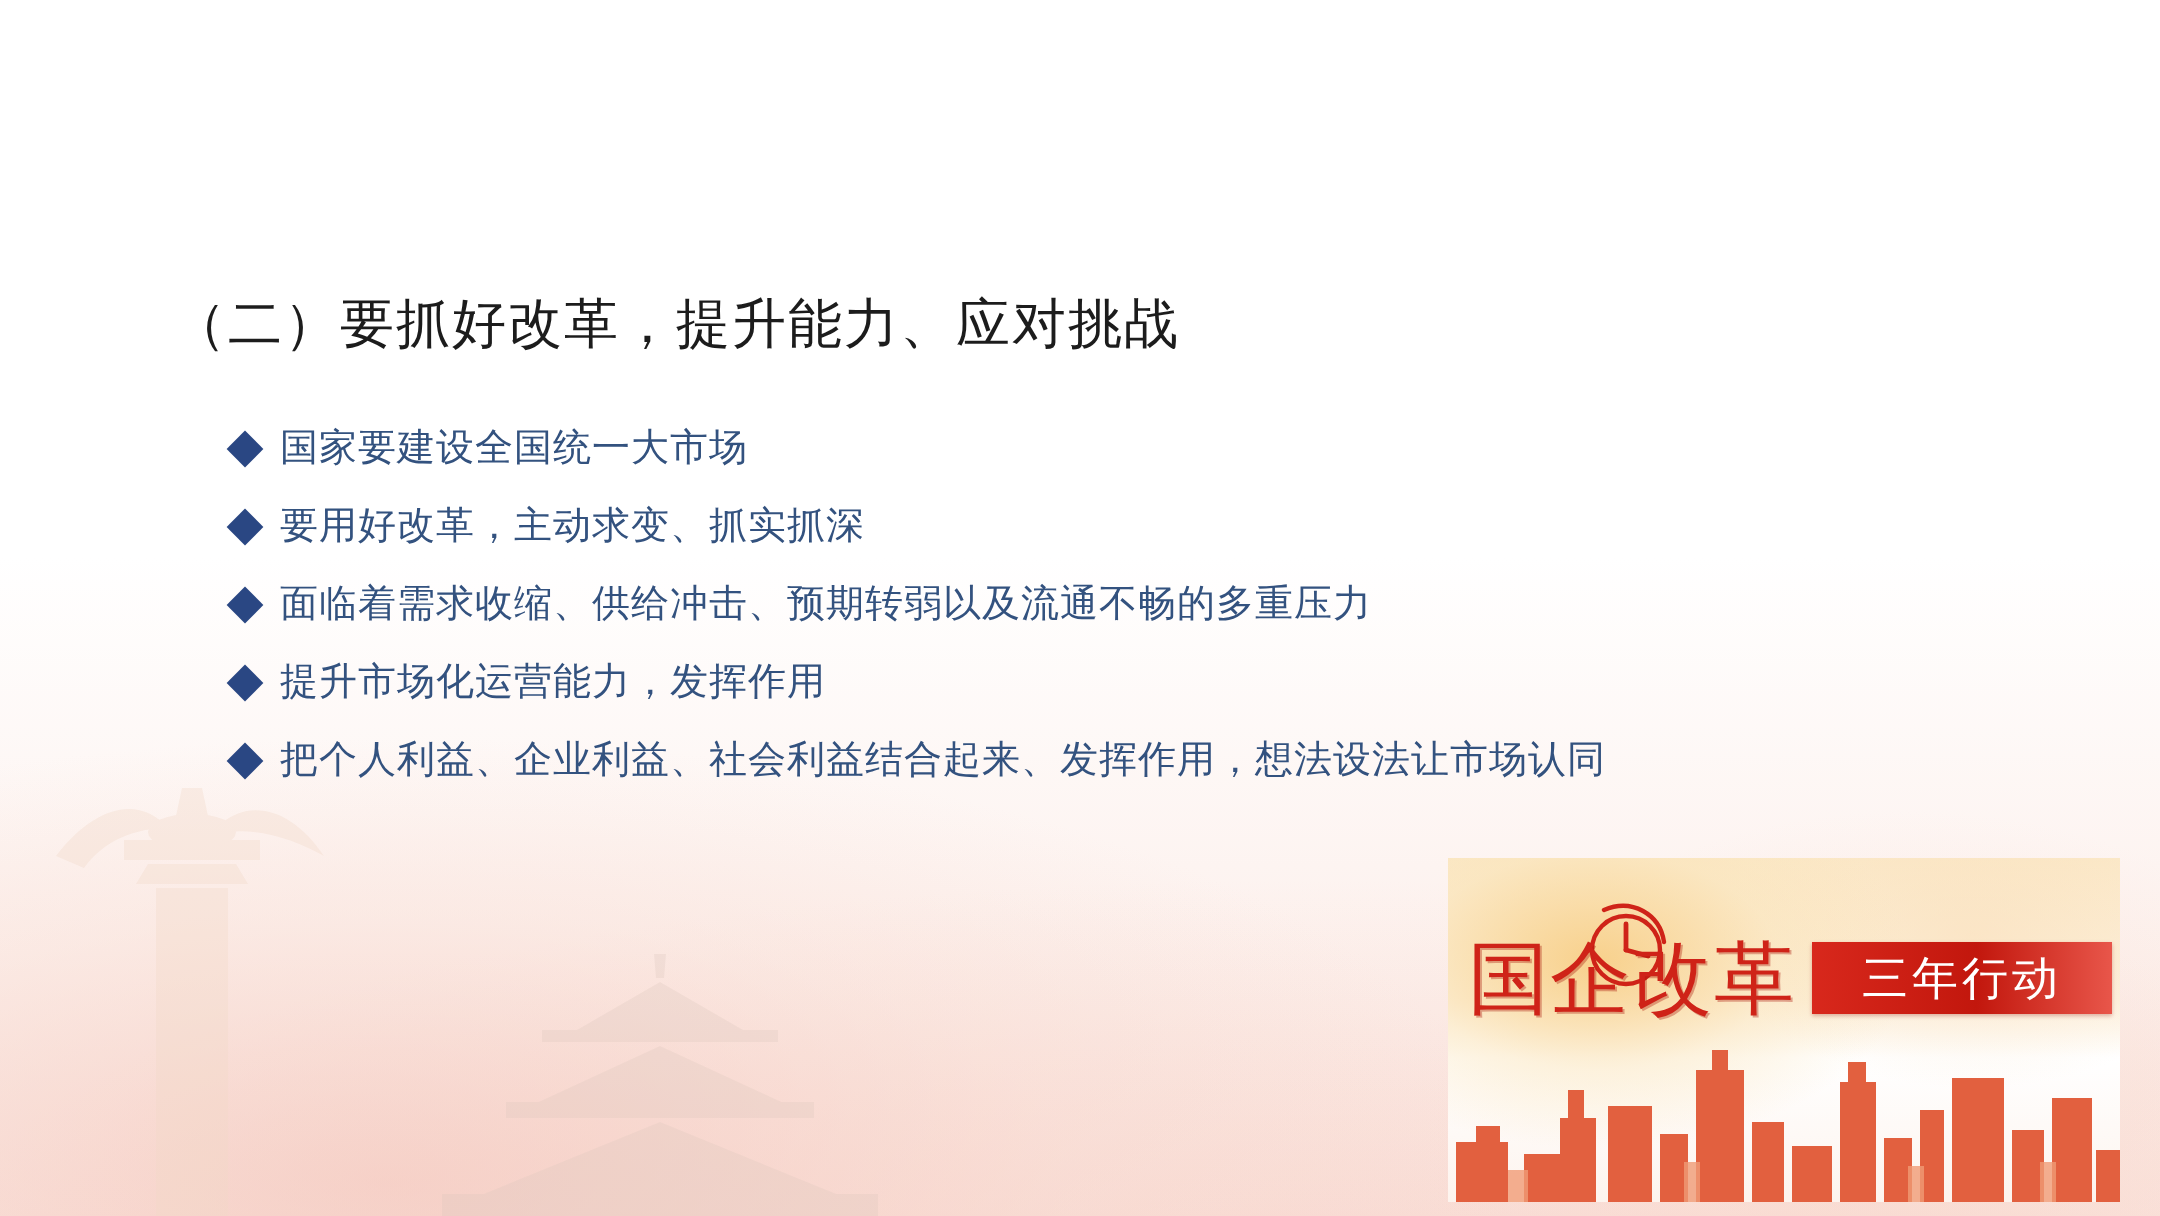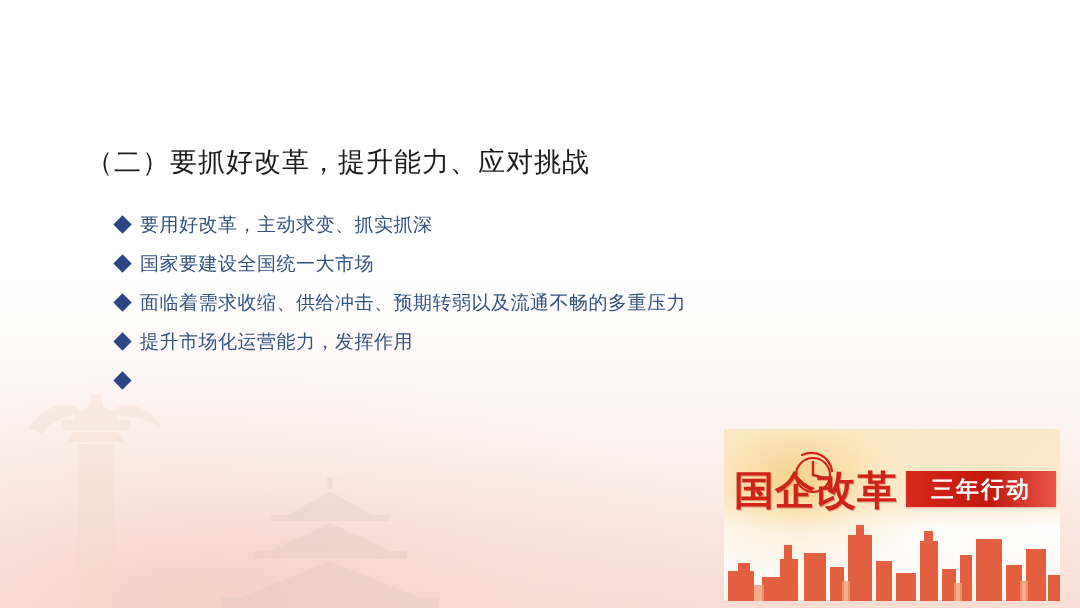--- a/index.html
+++ b/index.html
@@ -201,21 +201,21 @@
     left: 0;
     right: 0;
     bottom: 0;
     height: 86px;
   }
   .campaign-title {
     position: absolute;
     left: 10px;
     top: 38px;
     font-size: 40px;
-    font-weight: bold;
+    font-weight: normal;
     color: #cf2318;
     letter-spacing: 1px;
     line-height: 46px;
     white-space: nowrap;
     text-shadow: 1px 1px 0 rgba(170,20,10,0.35);
   }
   .campaign-clock {
     position: absolute;
     left: 66px;
     top: 22px;
@@ -233,21 +233,21 @@
   }
   .campaign-banner-text {
     position: absolute;
     left: 0;
     right: 0;
     top: 0;
     height: 20px;
     line-height: 36px;
     text-align: center;
     font-size: 23px;
-    font-weight: bold;
+    font-weight: normal;
     color: #ffffff;
     letter-spacing: 2px;
     white-space: nowrap;
     border-radius: 15px;
   }
 </style>
 </head>
 <body>
 
 <div id="slide">
@@ -282,36 +282,37 @@
   </div>
 
 
   <div class="content">
 
     <div class="section-heading">（二）要抓好改革，提升能力、应对挑战</div>
 
     <div class="bullet-list">
       <div class="bullet-row">
         <span class="bullet-diamond"></span>
+        <span class="bullet-text">国家要建设全国统一大市场</span>
+      </div>
+      <div class="bullet-row">
+        <span class="bullet-diamond"></span>
         <span class="bullet-text">要用好改革，主动求变、抓实抓深</span>
       </div>
       <div class="bullet-row">
         <span class="bullet-diamond"></span>
-        <span class="bullet-text">国家要建设全国统一大市场</span>
-      </div>
-      <div class="bullet-row">
-        <span class="bullet-diamond"></span>
         <span class="bullet-text">面临着需求收缩、供给冲击、预期转弱以及流通不畅的多重压力</span>
       </div>
       <div class="bullet-row">
         <span class="bullet-diamond"></span>
         <span class="bullet-text">提升市场化运营能力，发挥作用</span>
       </div>
       <div class="bullet-row">
         <span class="bullet-diamond"></span>
+        <span class="bullet-text">把个人利益、企业利益、社会利益结合起来、发挥作用，想法设法让市场认同</span>
       </div>
     </div>
   </div>
 
   <div class="campaign">
     <div class="campaign-sky"></div>
 
     <svg class="campaign-skyline" viewBox="0 0 336 86" preserveAspectRatio="none">
       <g fill="#e2603f">
         <rect x="4" y="56" width="26" height="30"></rect>

